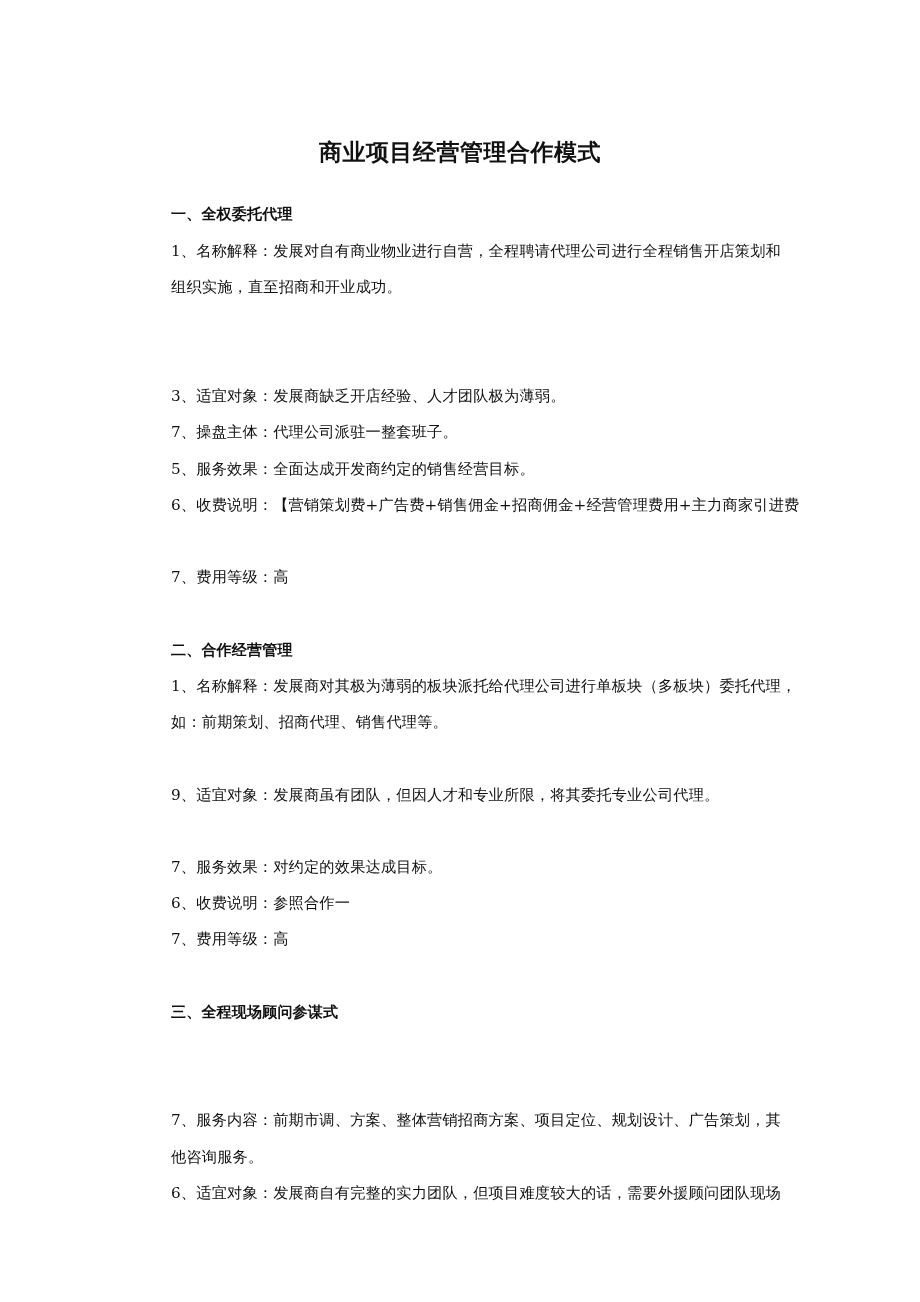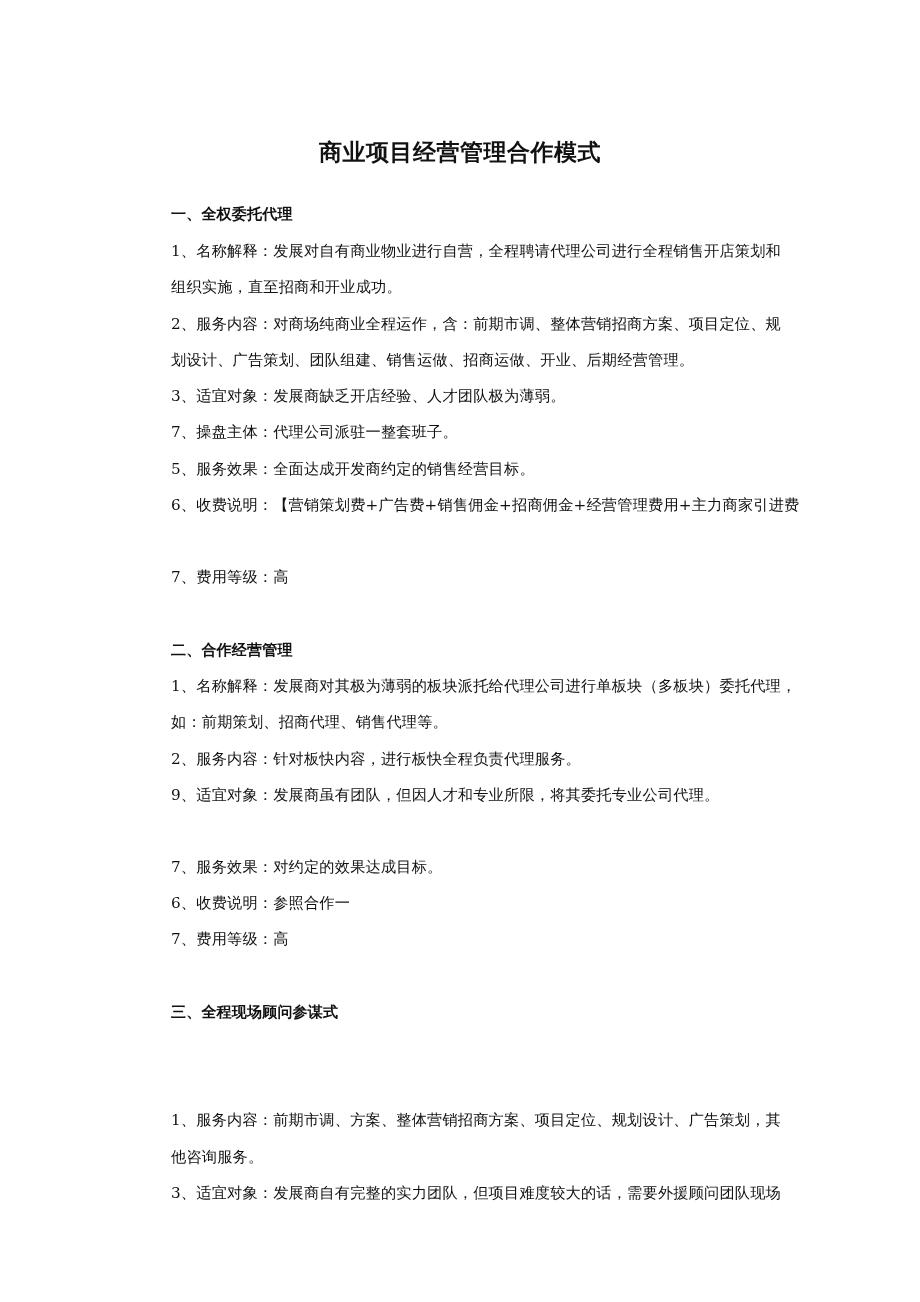--- a/index.html
+++ b/index.html
@@ -15,34 +15,31 @@
 </style>
 </head>
 <body>
 
 <div class="page">
   <div class="title">商业项目经营管理合作模式</div>
 
   <div class="line heading" style="top:188px">一、全权委托代理</div>
   <div class="line" style="top:225px">1、名称解释：发展对自有商业物业进行自营，全程聘请代理公司进行全程销售开店策划和</div>
   <div class="line" style="top:261px">组织实施，直至招商和开业成功。</div>
-  <div class="line" style="top:298px">2、服务内容：对商场纯商业全程运作，含：前期市调、整体营销招商方案、项目定位、规</div>
-  <div class="line" style="top:334px">划设计、广告策划、团队组建、销售运做、招商运做、开业、后期经营管理。</div>
   <div class="line" style="top:370px">3、适宜对象：发展商缺乏开店经验、人才团队极为薄弱。</div>
   <div class="line" style="top:406px">7、操盘主体：代理公司派驻一整套班子。</div>
   <div class="line" style="top:443px">5、服务效果：全面达成开发商约定的销售经营目标。</div>
   <div class="line" style="top:479px">6、收费说明：【营销策划费+广告费+销售佣金+招商佣金+经营管理费用+主力商家引进费</div>
   <div class="line" style="top:551px">7、费用等级：高</div>
 
   <div class="line heading" style="top:624px">二、合作经营管理</div>
   <div class="line" style="top:660px">1、名称解释：发展商对其极为薄弱的板块派托给代理公司进行单板块（多板块）委托代理，</div>
   <div class="line" style="top:696px">如：前期策划、招商代理、销售代理等。</div>
-  <div class="line" style="top:733px">2、服务内容：针对板快内容，进行板快全程负责代理服务。</div>
   <div class="line" style="top:769px">9、适宜对象：发展商虽有团队，但因人才和专业所限，将其委托专业公司代理。</div>
   <div class="line" style="top:841px">7、服务效果：对约定的效果达成目标。</div>
   <div class="line" style="top:877px">6、收费说明：参照合作一</div>
   <div class="line" style="top:913px">7、费用等级：高</div>
 
   <div class="line heading" style="top:986px">三、全程现场顾问参谋式</div>
-  <div class="line" style="top:1094px">1、服务内容：前期市调、方案、整体营销招商方案、项目定位、规划设计、广告策划，其</div>
+  <div class="line" style="top:1094px">7、服务内容：前期市调、方案、整体营销招商方案、项目定位、规划设计、广告策划，其</div>
   <div class="line" style="top:1131px">他咨询服务。</div>
-  <div class="line" style="top:1167px">3、适宜对象：发展商自有完整的实力团队，但项目难度较大的话，需要外援顾问团队现场</div>
+  <div class="line" style="top:1167px">6、适宜对象：发展商自有完整的实力团队，但项目难度较大的话，需要外援顾问团队现场</div>
 </div>
 
 </body></html>

